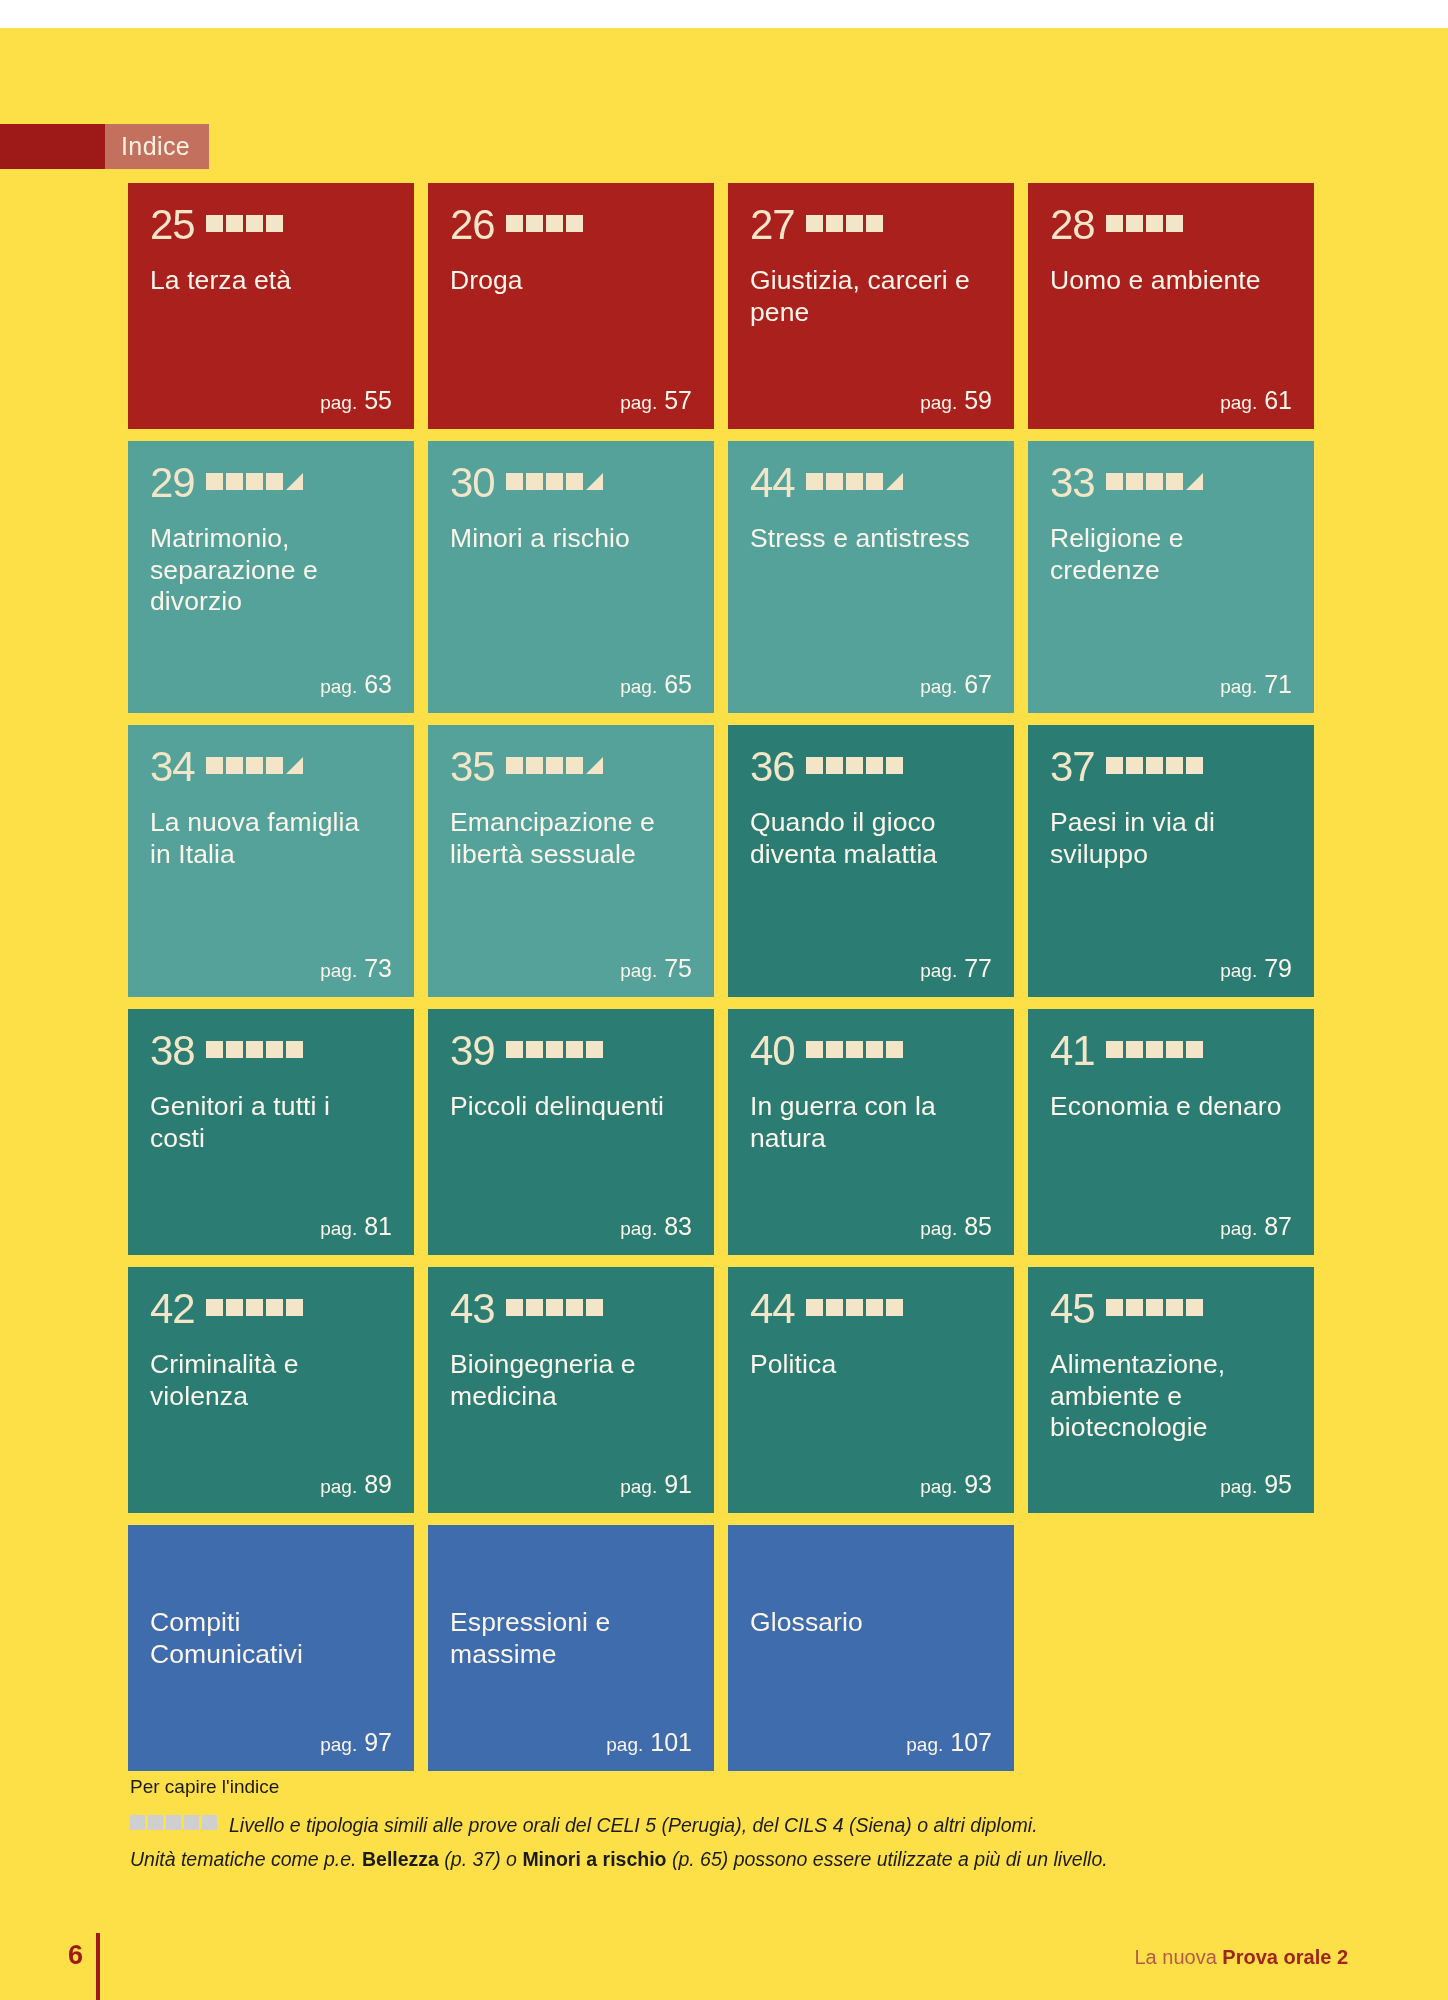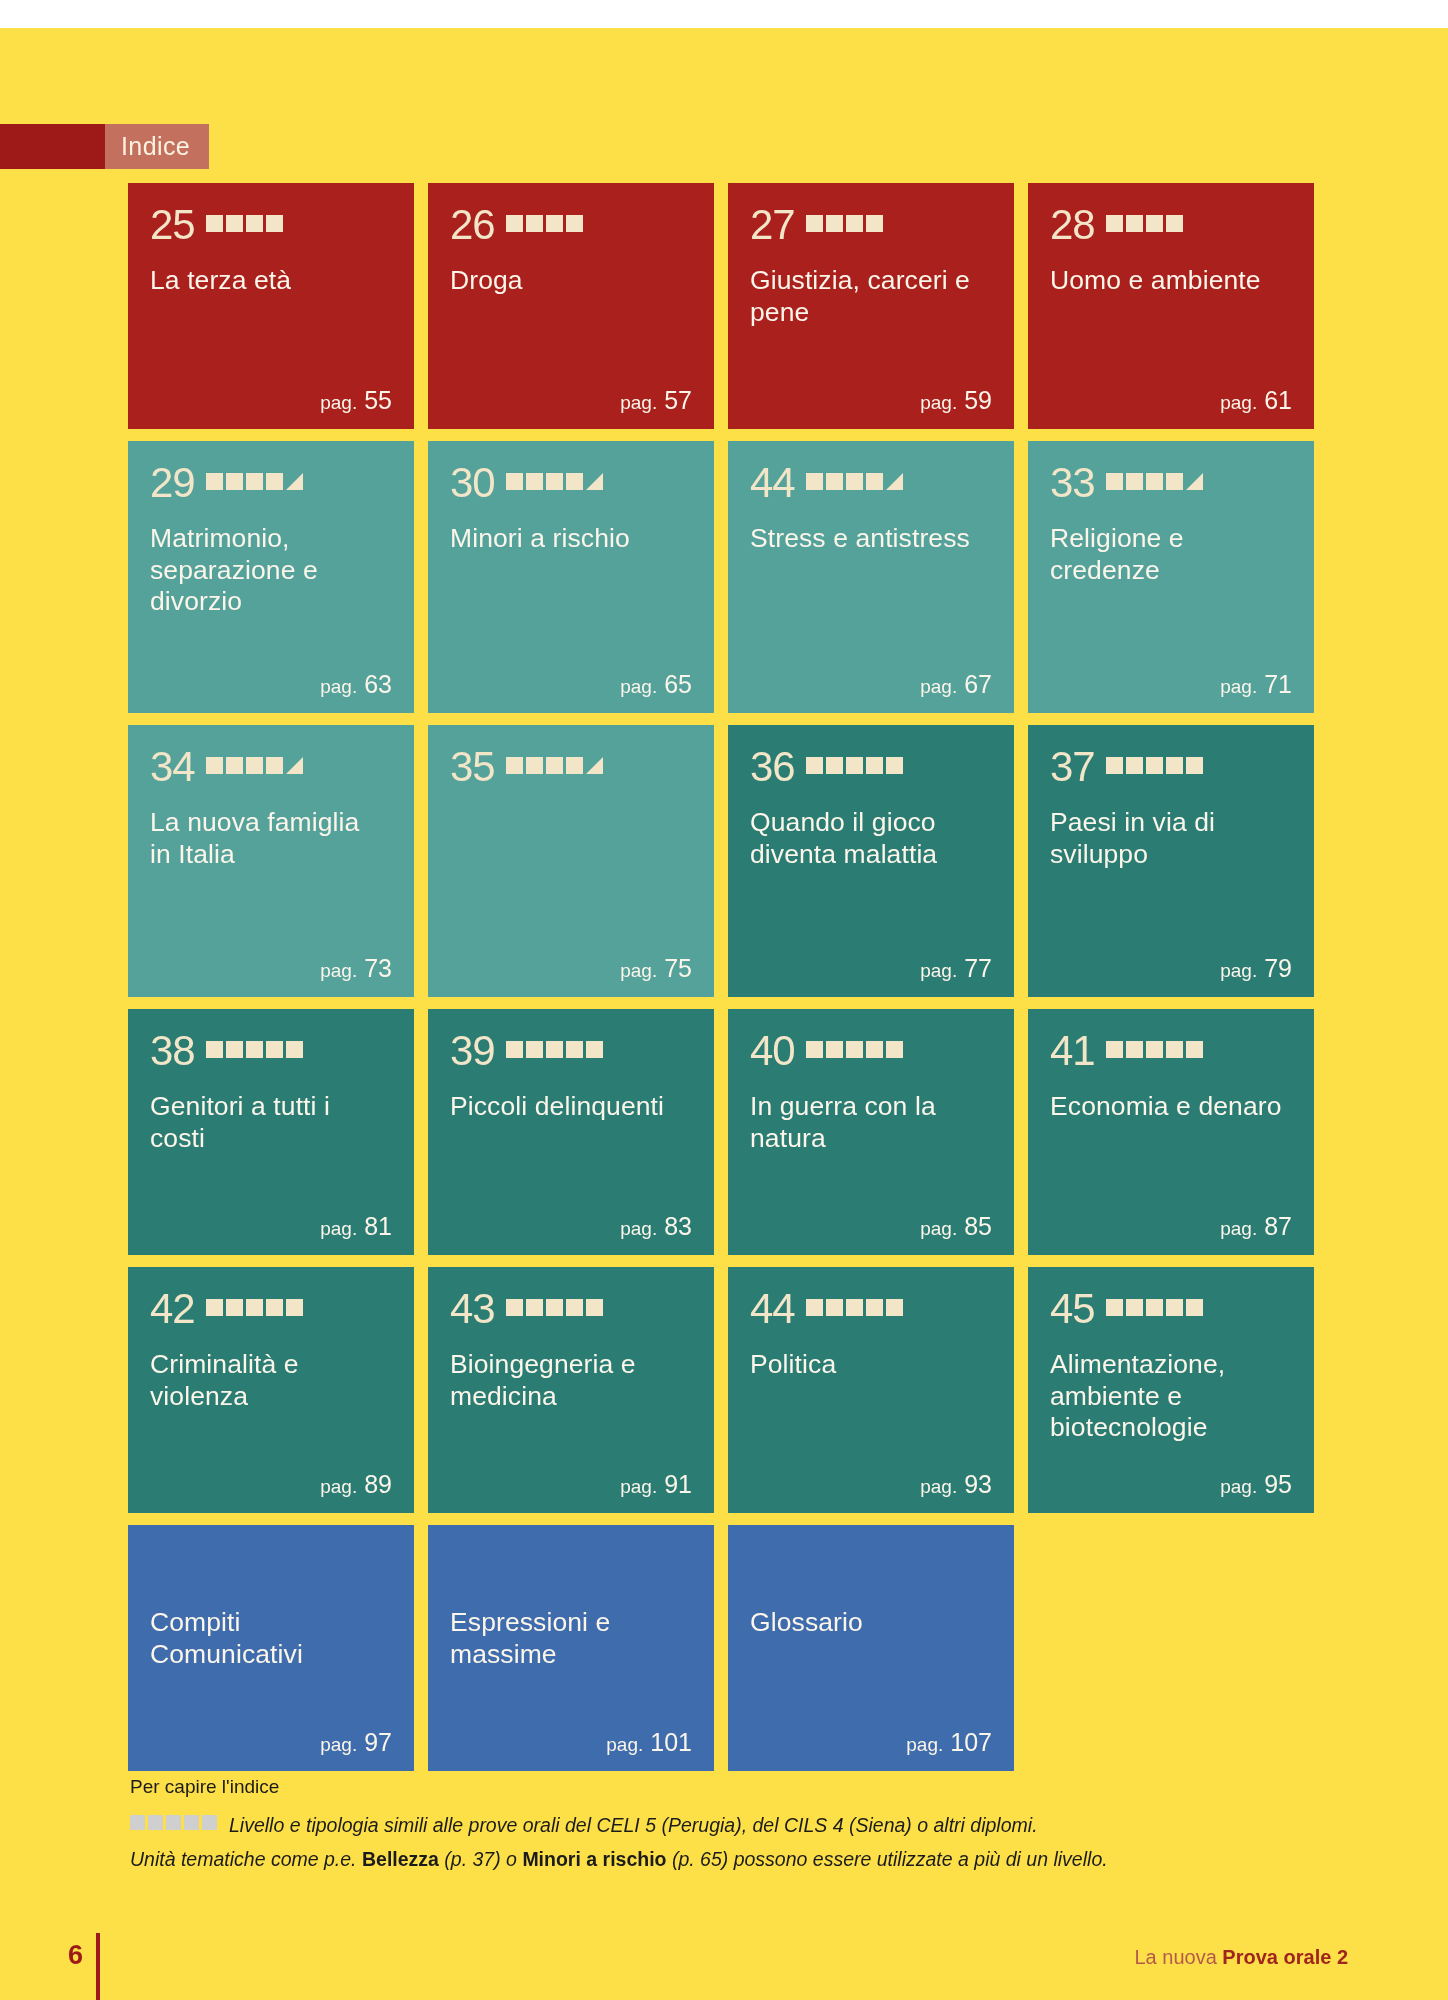--- a/index.html
+++ b/index.html
@@ -334,20 +334,21 @@
         <div class="card-head">
           <span class="card-num">35</span>
           <span class="level">
             <span class="lvl-sq"></span>
             <span class="lvl-sq"></span>
             <span class="lvl-sq"></span>
             <span class="lvl-sq"></span>
             <span class="lvl-tri"></span>
           </span>
         </div>
+        <div class="card-title">Emancipazione e libertà sessuale</div>
         <div class="card-foot"><span class="pag-lbl">pag.</span><span class="pag-num">75</span></div>
       </div>
       <div class="card darkteal tall">
         <div class="card-head">
           <span class="card-num">36</span>
           <span class="level">
             <span class="lvl-sq"></span>
             <span class="lvl-sq"></span>
             <span class="lvl-sq"></span>
             <span class="lvl-sq"></span>

